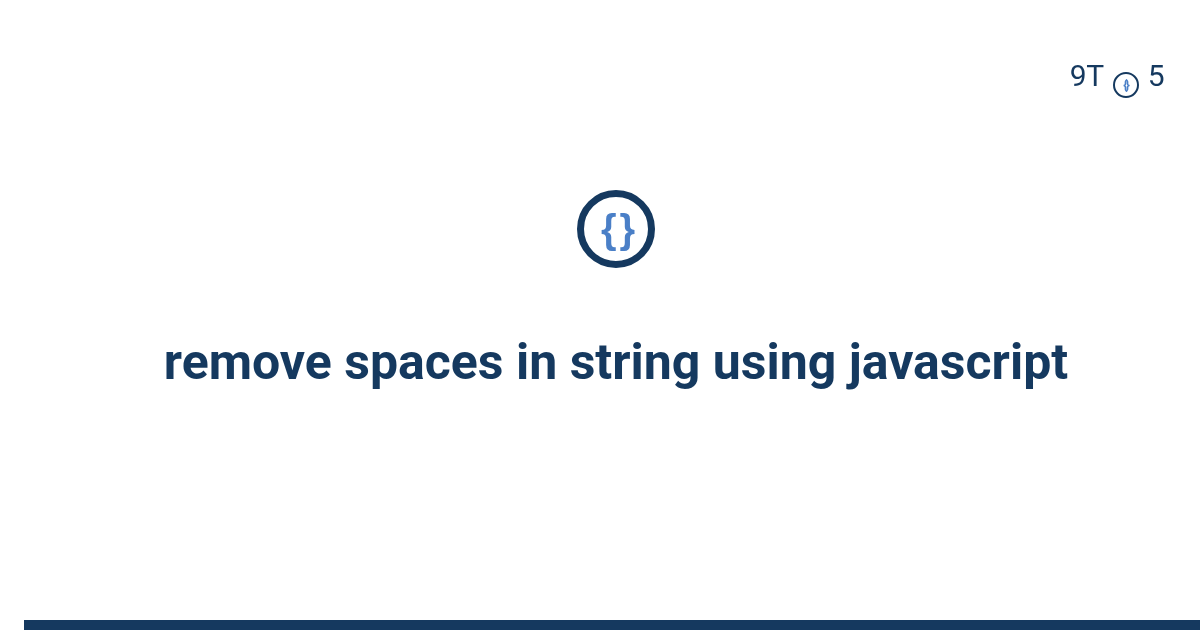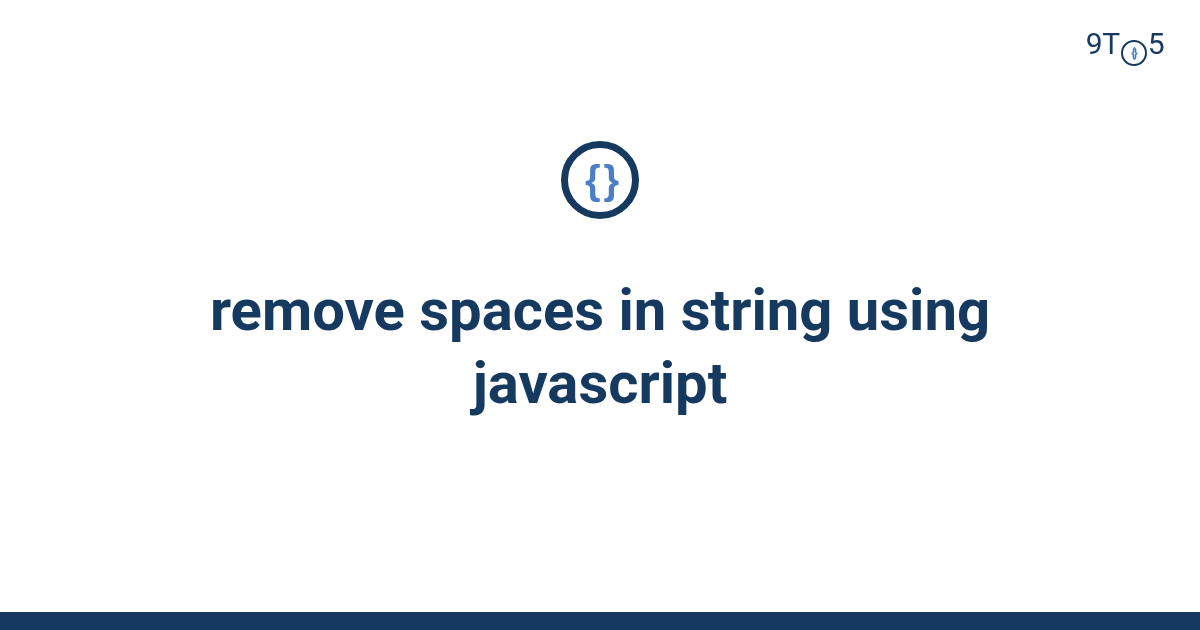--- a/index.html
+++ b/index.html
@@ -1,16 +1,16 @@
 <!DOCTYPE html>
 <html><head>
   <meta charset="utf-8">
   <style>
     * {
-      margin: 0;
+      margin: 8px;
       padding: 0;
       box-sizing: border-box;
     }
     body {
       width: 1200px;
       height: 630px;
       background: #ffffff;
       font-family: -apple-system, BlinkMacSystemFont, "Segoe UI", Roboto, Helvetica, Arial, sans-serif;
       position: relative;
       overflow: hidden;
@@ -82,21 +82,21 @@
     .main-icon-braces {
       color: #4a7fc7;
       font-size: 40px;
       font-weight: 800;
       letter-spacing: -4px;
       line-height: 1;
       font-family: Arial, sans-serif;
     }
     .title {
       color: #15395f;
-      font-size: 58px;
+      font-size: 50px;
       font-weight: 700;
       text-align: center;
       line-height: 1.25;
       max-width: 1000px;
       padding: 0 40px;
     }
     .footer-bar {
       position: absolute;
       bottom: 0;
       left: 0;

